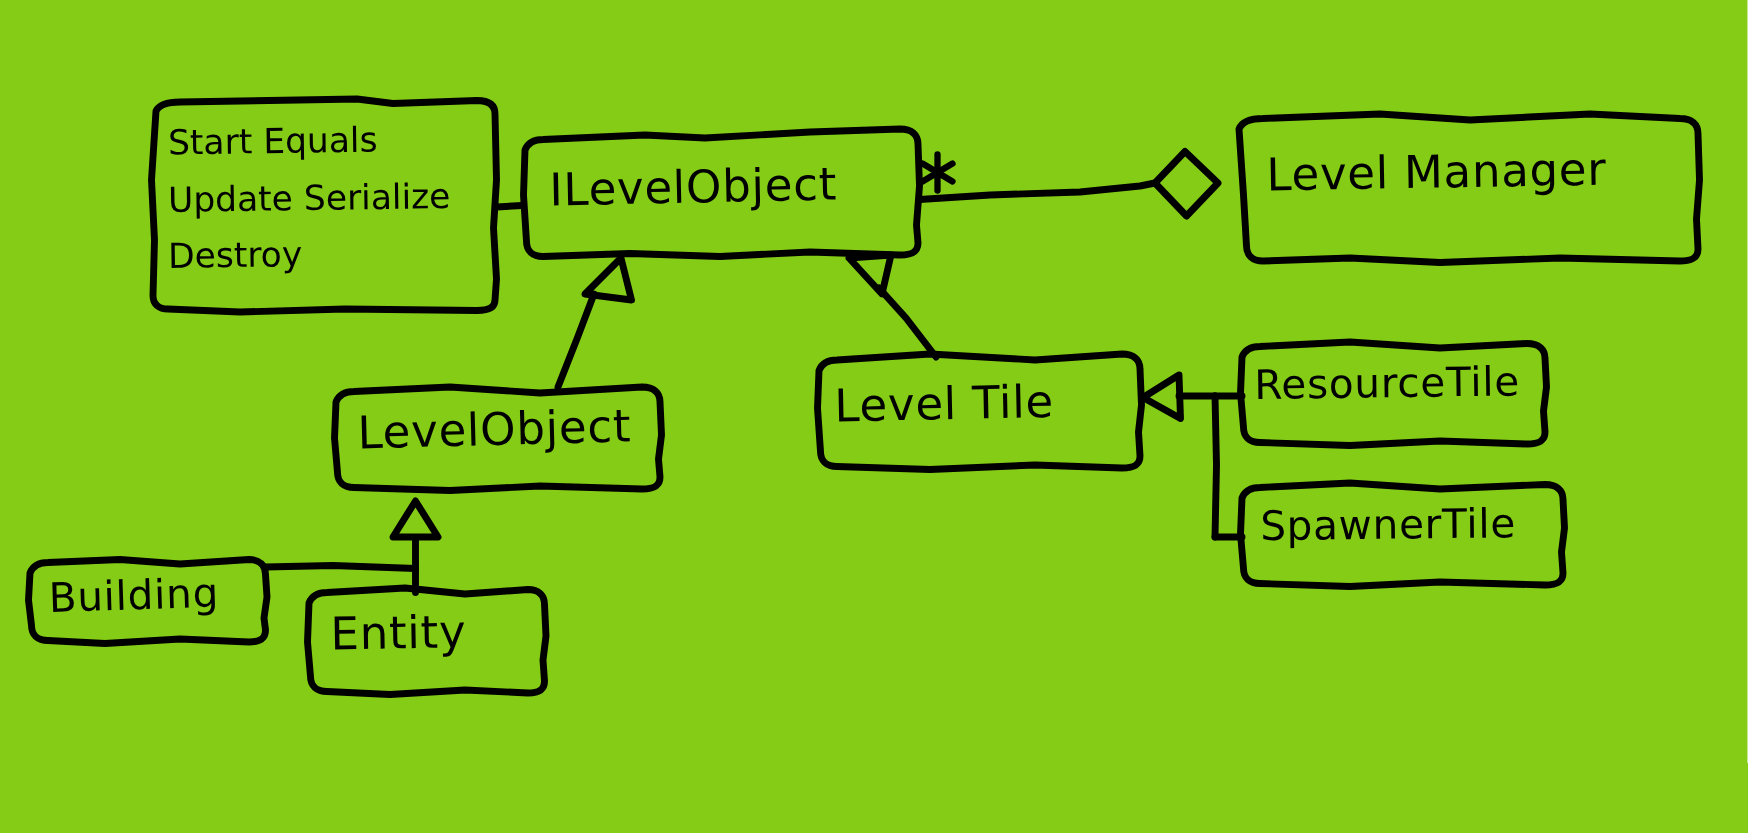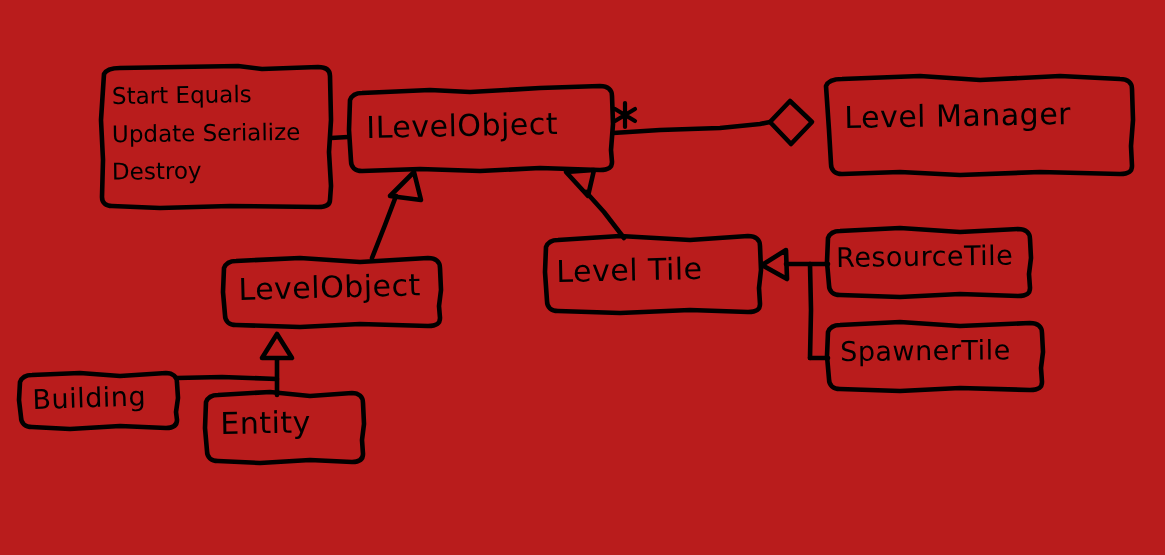--- a/index.html
+++ b/index.html
@@ -5,21 +5,21 @@
 <style>
   html, body {
     margin: 0;
     padding: 0;
     background: #ffffff;
   }
   #canvas {
     position: relative;
     width: 1165px;
     height: 555px;
-    background: #b91c1c;
+    background: #84cc16;
     overflow: hidden;
   }
   #sketch {
     position: absolute;
     top: 0;
     left: 0;
     width: 1165px;
     height: 555px;
   }
   .node-label {

